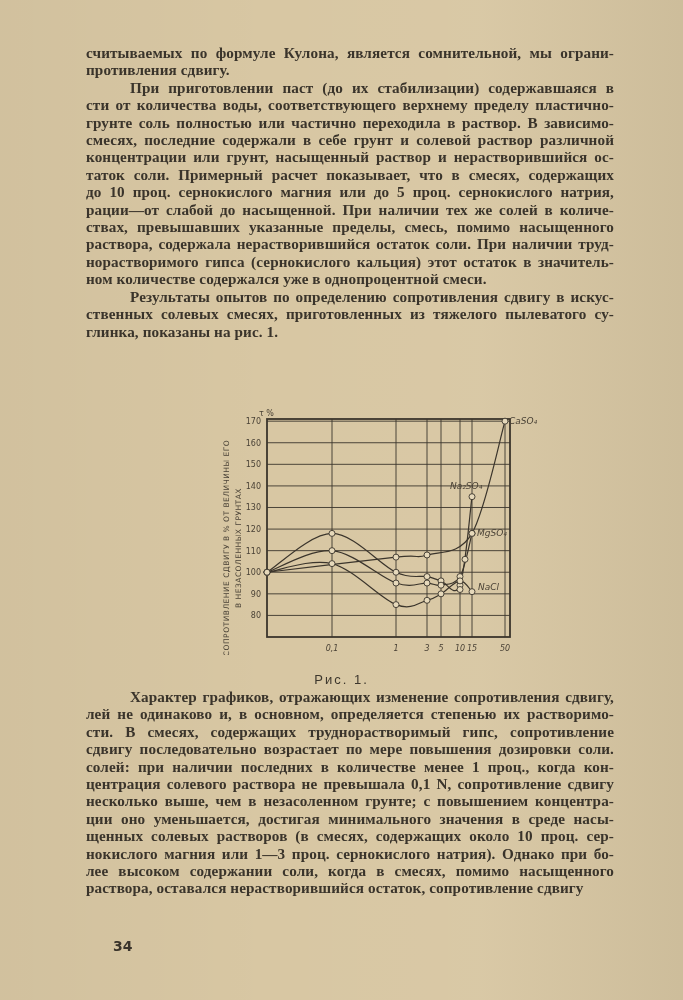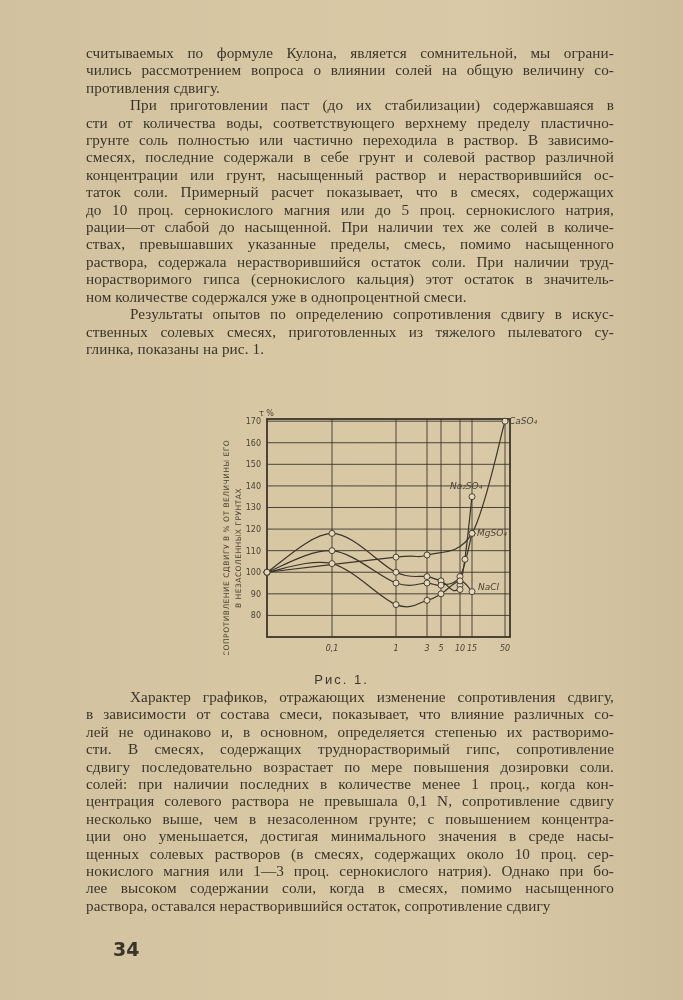--- a/index.html
+++ b/index.html
@@ -6,36 +6,35 @@
   body {
     width:683px; height:1000px; overflow:hidden;
     background:#d8c7a3;
     background-image: linear-gradient(90deg, rgba(0,0,0,0.03) 0, rgba(0,0,0,0) 40%, rgba(255,255,255,0.03) 70%, rgba(0,0,0,0.05) 100%);
     font-family: "Liberation Serif", "DejaVu Serif", serif;
     color:#3a342b;
     position:relative;
   }
   .page { position:absolute; left:86px; top:44px; width:528px; }
   .para { font-size:15.2px; line-height:17.4px; text-align:justify; margin:0; letter-spacing:0.1px; }
-  .para .line { display:block; white-space:nowrap; text-align:justify; text-align-last:justify; }
+  .para .line { display:block; white-space:nowrap; text-align:justify; text-align-last:justify;font-weight:bold; }
   .para .line.last { text-align-last:left; }
   .indent { padding-left:44px; }
   .figure { position:absolute; left:205px; top:405px; width:340px; height:250px; }
   .caption { position:absolute; left:0; width:683px; top:672px; text-align:center; font-family:"Liberation Sans","DejaVu Sans",sans-serif; font-size:13px; letter-spacing:2px; color:#3d372d; }
-  .pagenum { position:absolute; left:113px; top:938px; font-family:"DejaVu Sans","Liberation Sans",sans-serif; font-weight:bold; font-size:19px; color:#3a342b; }
+  .pagenum { position:absolute; left:113px; top:938px; font-family:"DejaVu Sans","Liberation Sans",sans-serif; font-weight:bold; font-size:14px; color:#3a342b; }
   svg text { font-family:"DejaVu Sans","Liberation Sans",sans-serif; fill:#4a4236; }
 </style>
 </head>
 <body>
 
 <div class="page">
   <div id="top-text">
       <p class="para">
         <span class="line">считываемых по формуле Кулона, является сомнительной, мы ограни-</span>
-        <span class="line">чились рассмотрением вопроса о влиянии солей на общую величину со-</span>
         <span class="line last">противления сдвигу.</span>
       </p>
       <p class="para">
         <span class="line indent">При приготовлении паст (до их стабилизации) содержавшаяся в</span>
         <span class="line">сти от количества воды, соответствующего верхнему пределу пластично-</span>
         <span class="line">грунте соль полностью или частично переходила в раствор. В зависимо-</span>
         <span class="line">смесях, последние содержали в себе грунт и солевой раствор различной</span>
         <span class="line">концентрации или грунт, насыщенный раствор и нерастворившийся ос-</span>
         <span class="line">таток соли. Примерный расчет показывает, что в смесях, содержащих</span>
         <span class="line">до 10 проц. сернокислого магния или до 5 проц. сернокислого натрия,</span>
@@ -130,21 +129,20 @@
       <circle cx="260" cy="154.2970297029703" r="3" fill="#e6d9bb" stroke="#3b352c" stroke-width="0.9"></circle>
       <circle cx="255" cy="184.5148514851485" r="3" fill="#e6d9bb" stroke="#3b352c" stroke-width="0.9"></circle>
     </svg>
 </div>
 <div class="caption">Рис. 1.</div>
 
 <div class="page" style="top:688px">
   <div id="bottom-text">
       <p class="para">
         <span class="line indent">Характер графиков, отражающих изменение сопротивления сдвигу,</span>
-        <span class="line">в зависимости от состава смеси, показывает, что влияние различных со-</span>
         <span class="line">лей не одинаково и, в основном, определяется степенью их растворимо-</span>
         <span class="line">сти. В смесях, содержащих труднорастворимый гипс, сопротивление</span>
         <span class="line">сдвигу последовательно возрастает по мере повышения дозировки соли.</span>
         <span class="line">солей: при наличии последних в количестве менее 1 проц., когда кон-</span>
         <span class="line">центрация солевого раствора не превышала 0,1 N, сопротивление сдвигу</span>
         <span class="line">несколько выше, чем в незасоленном грунте; с повышением концентра-</span>
         <span class="line">ции оно уменьшается, достигая минимального значения в среде насы-</span>
         <span class="line">щенных солевых растворов (в смесях, содержащих около 10 проц. сер-</span>
         <span class="line">нокислого магния или 1—3 проц. сернокислого натрия). Однако при бо-</span>
         <span class="line">лее высоком содержании соли, когда в смесях, помимо насыщенного</span>

